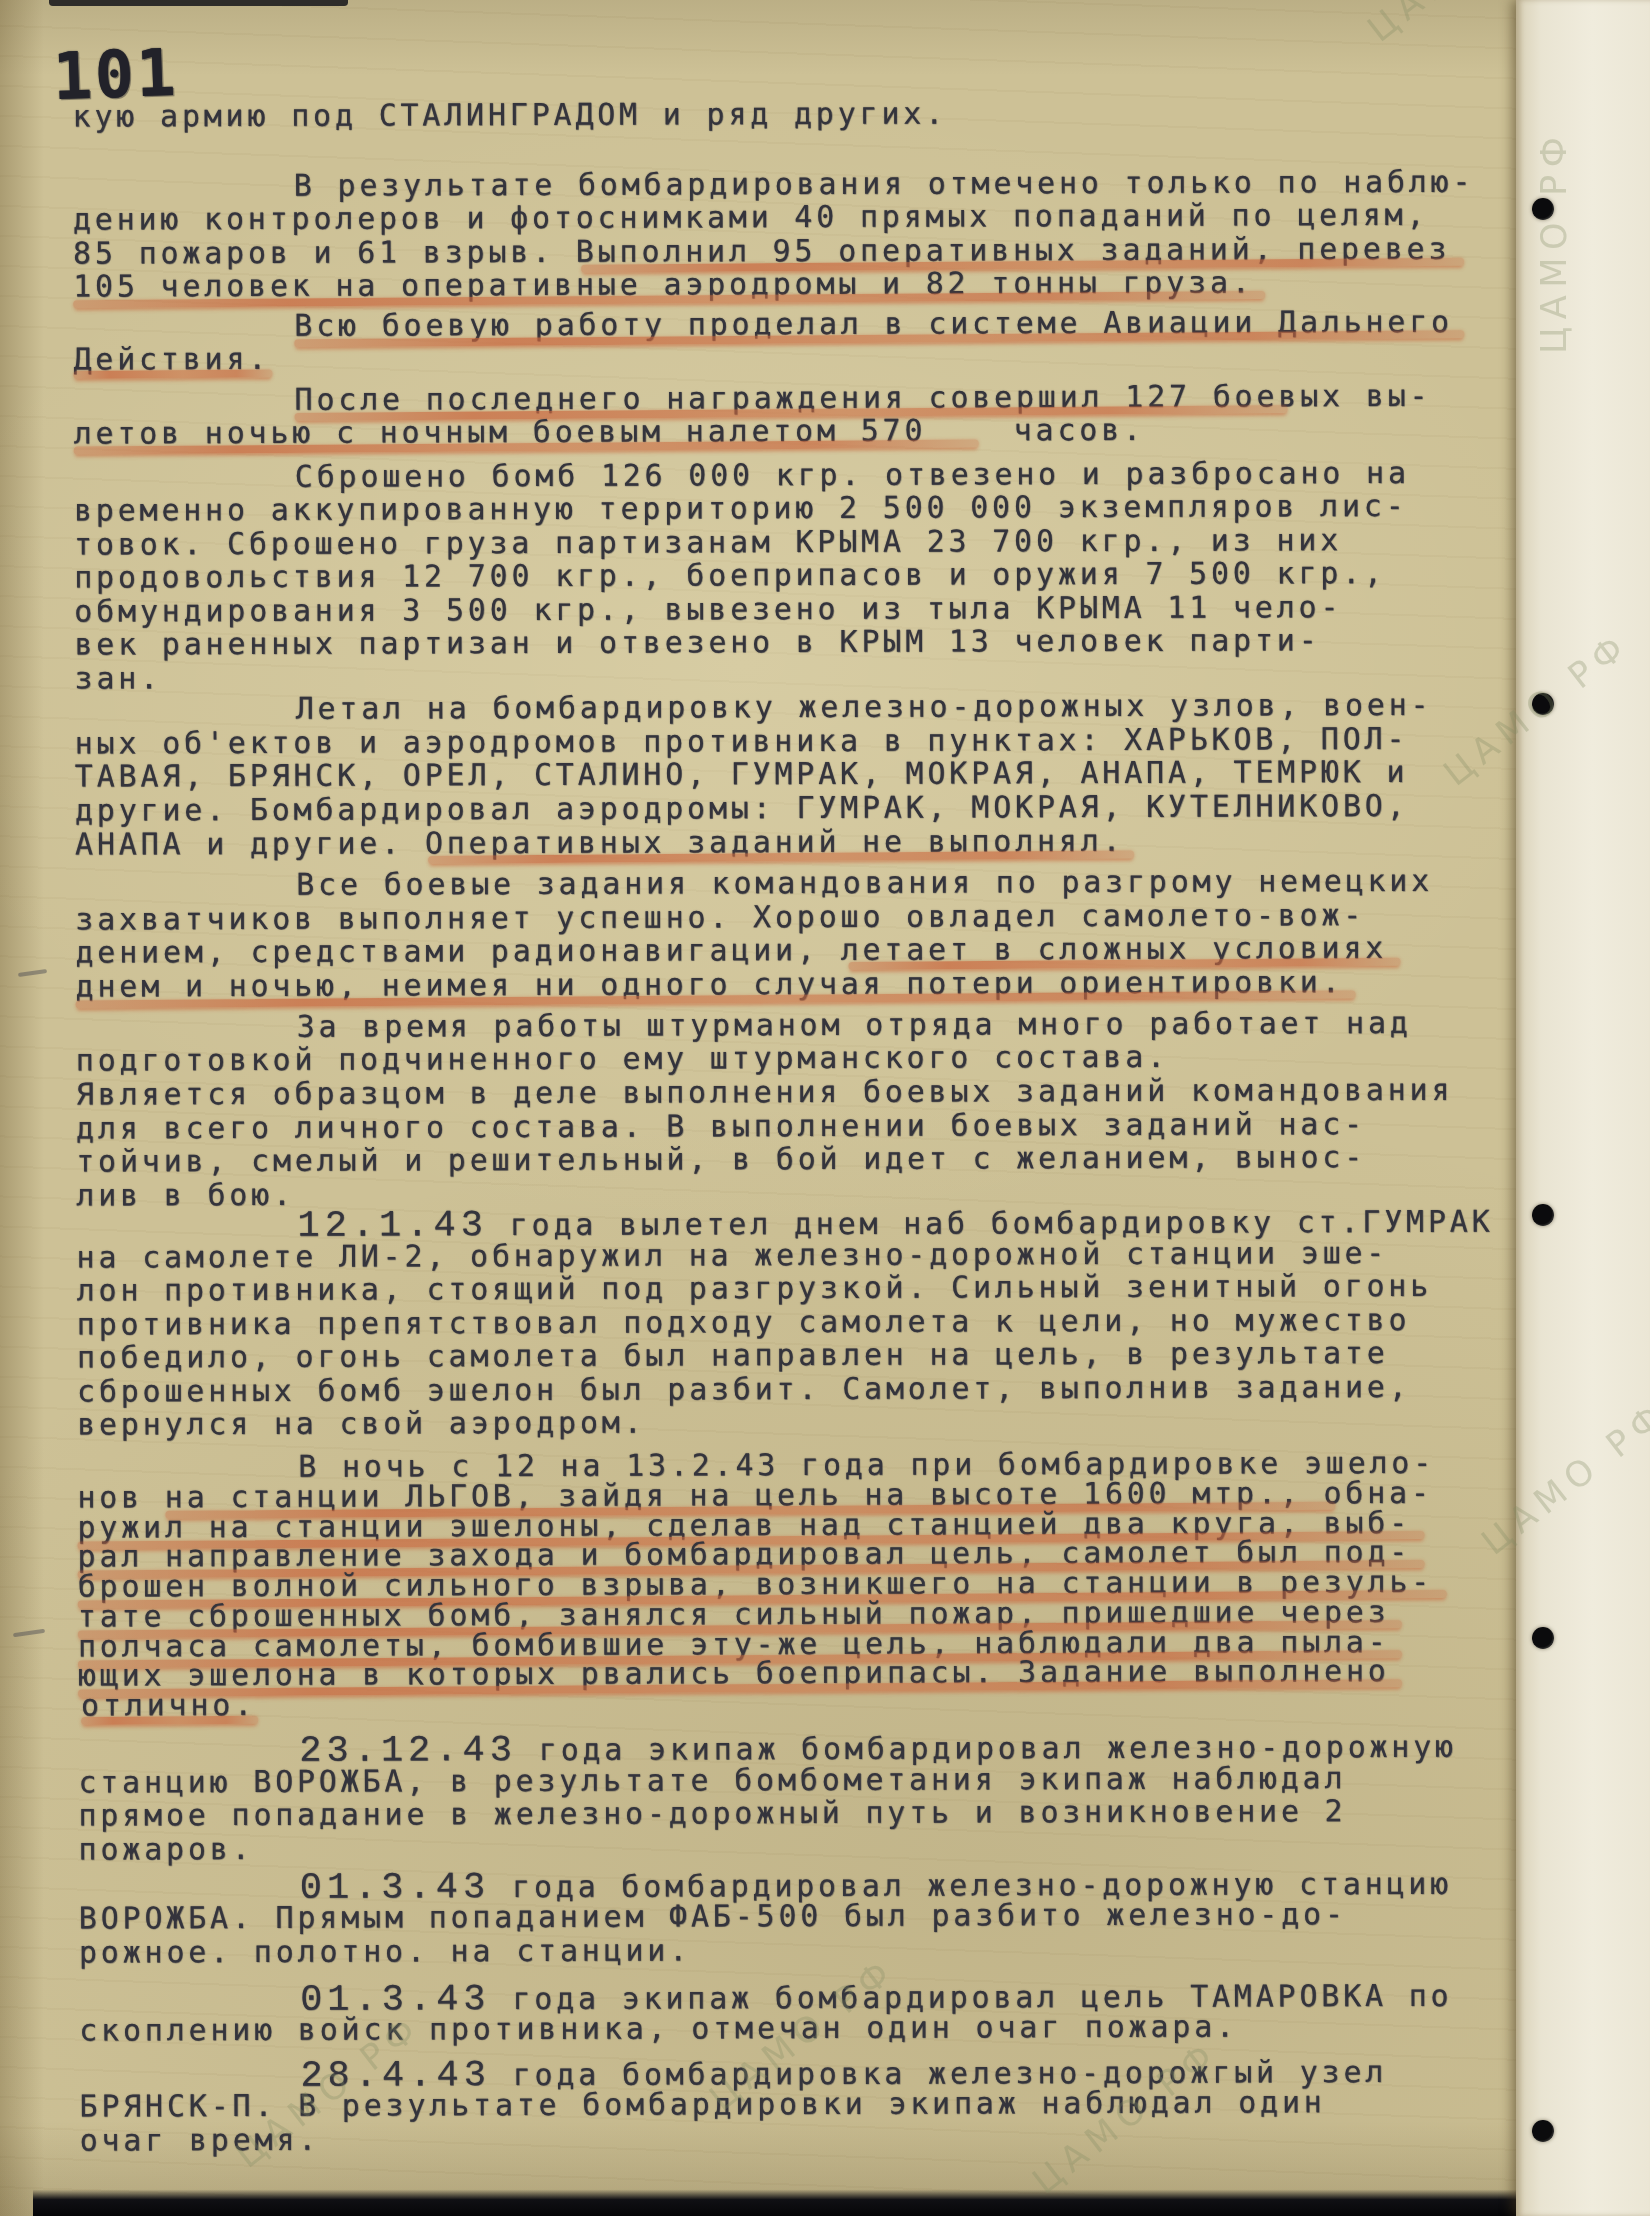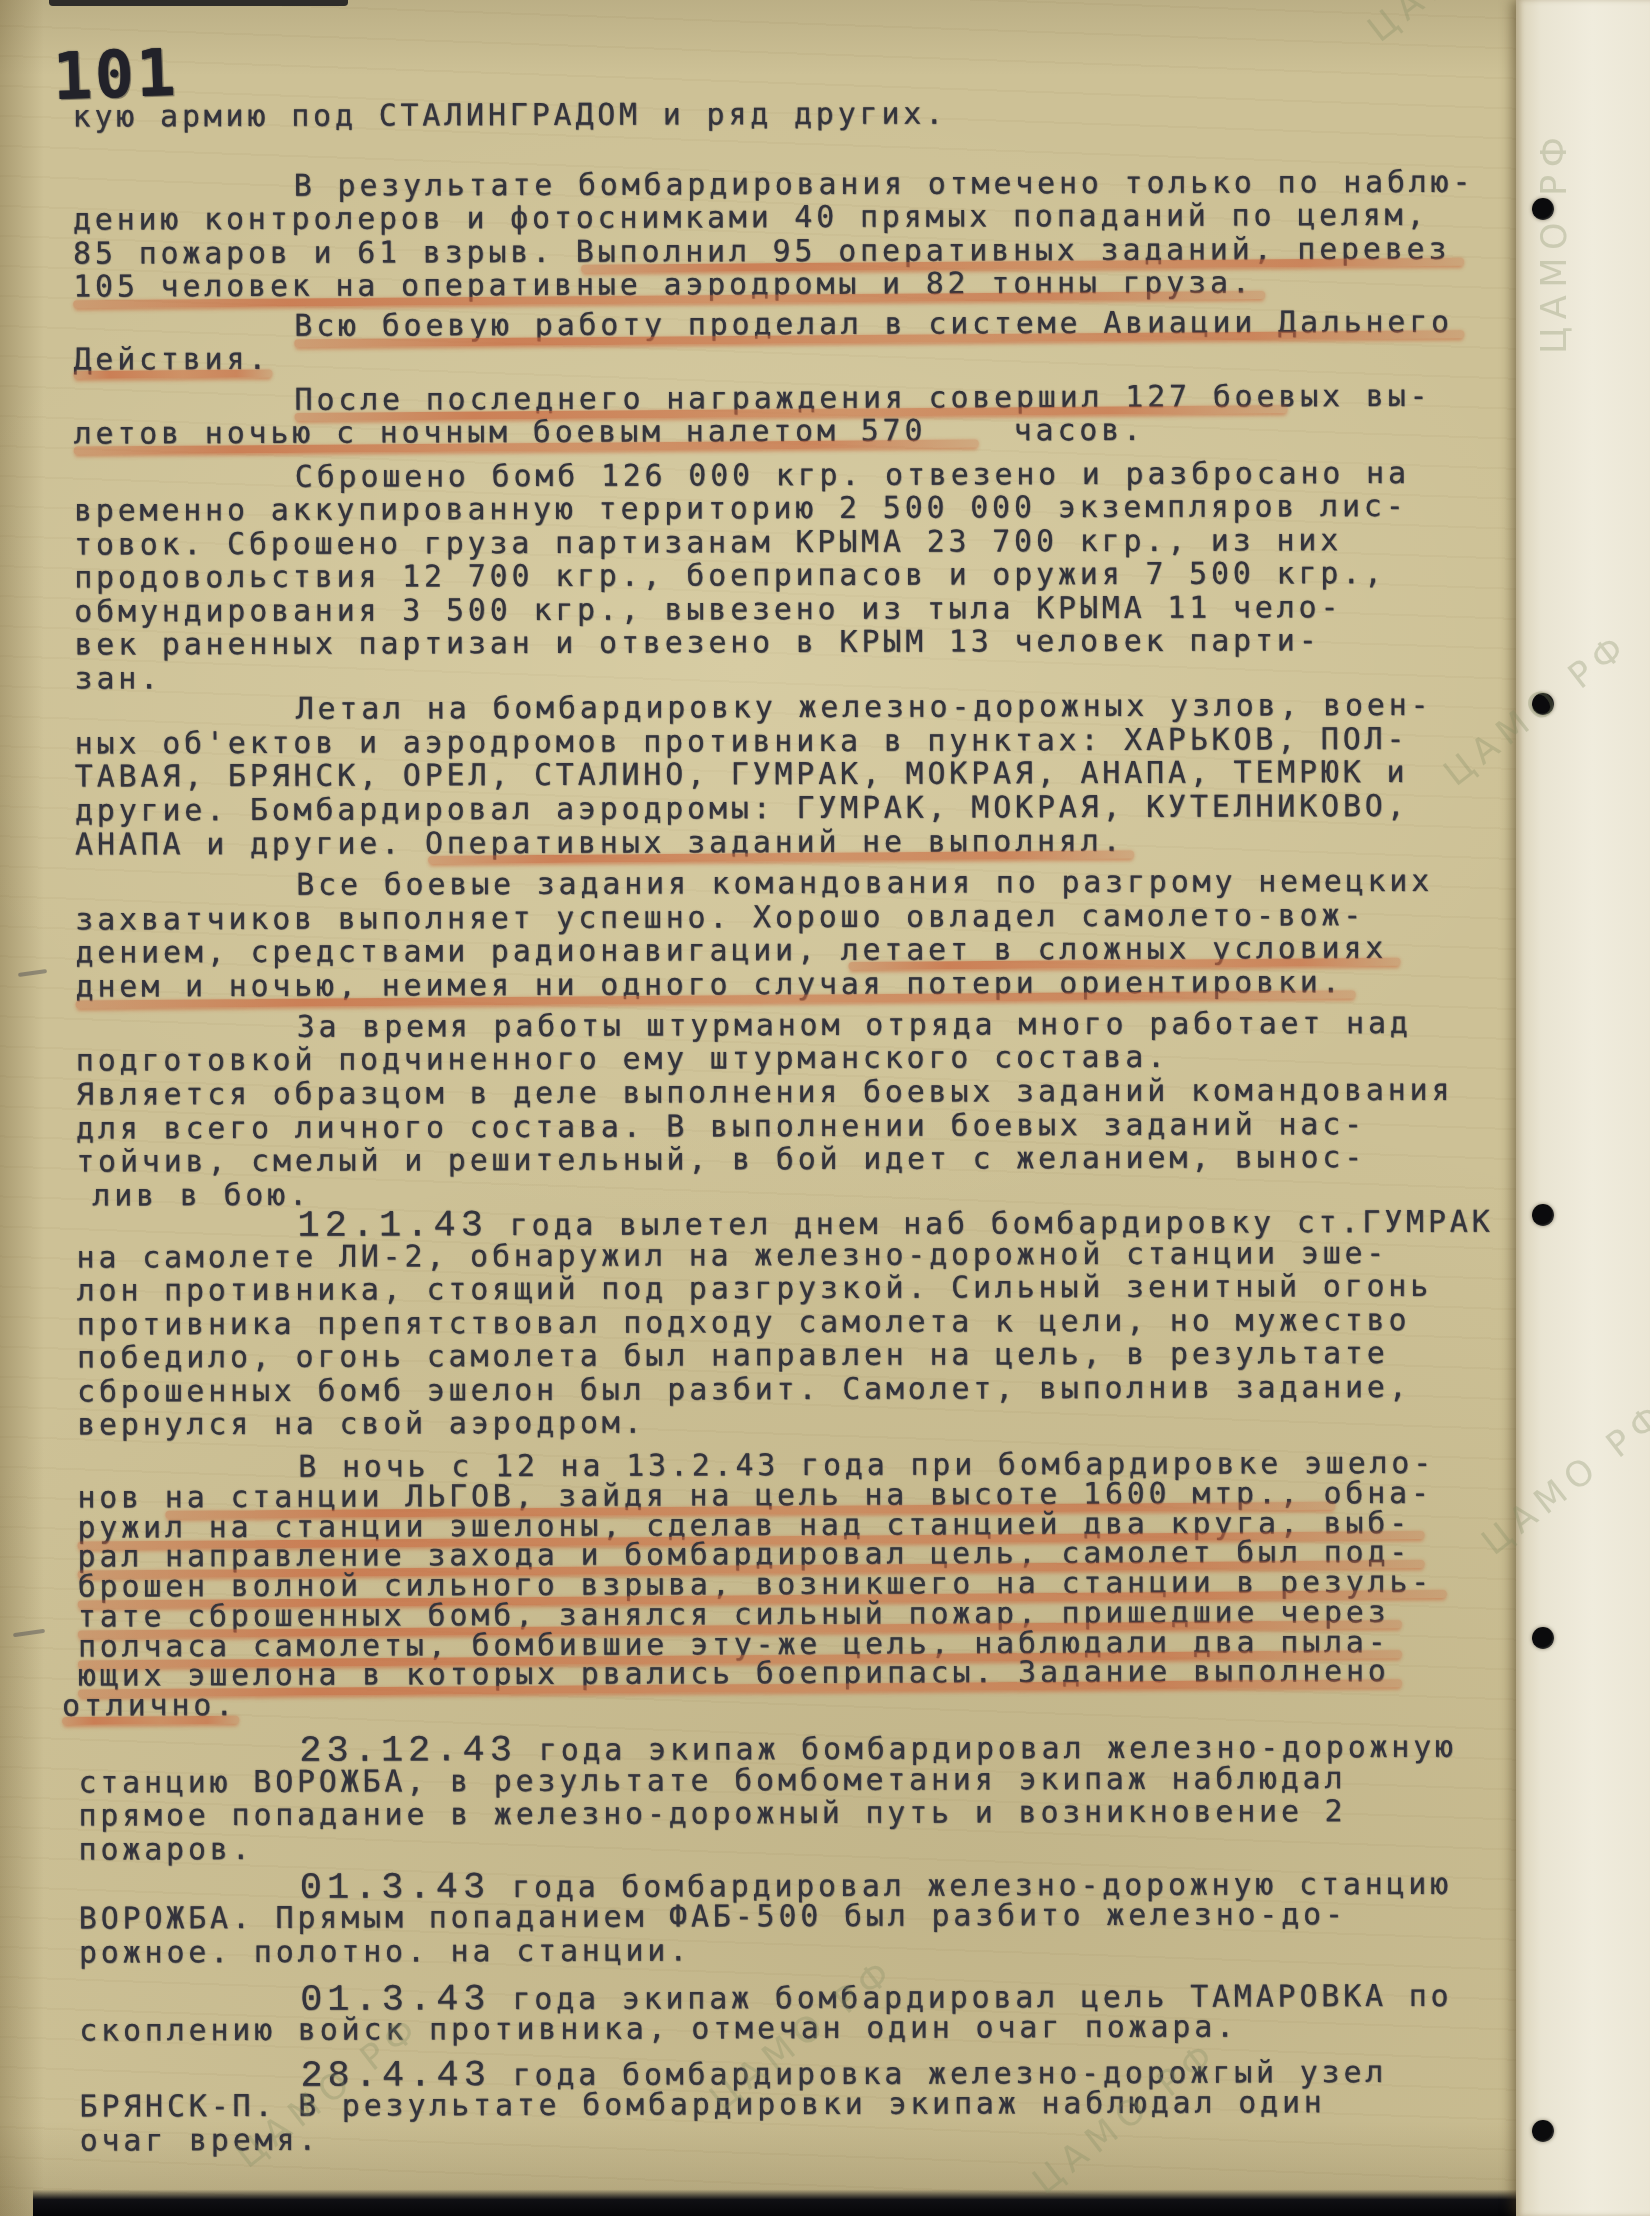--- a/index.html
+++ b/index.html
@@ -104,37 +104,37 @@
       <div class="line" style="top: 824px; left: 76px;">АНАПА и другие. Оперативных заданий не выполнял.<div class="underline" style="left: 353px; width: 706px;"></div></div>
       <div class="line" style="top: 865px; left: 297px;">Все боевые задания командования по разгрому немецких</div>
       <div class="line" style="top: 899px; left: 76px;">захватчиков выполняет успешно. Хорошо овладел самолето-вож-</div>
       <div class="line" style="top: 932px; left: 76px;">дением, средствами радионавигации, летает в сложных условиях<div class="underline" style="left: 773px; width: 552px;"></div></div>
       <div class="line" style="top: 966px; left: 76px;">днем и ночью, неимея ни одного случая потери ориентировки.<div class="underline" style="left: 0px; width: 1280px;"></div></div>
       <div class="line" style="top: 1007px; left: 297px;">За время работы штурманом отряда много работает над</div>
       <div class="line" style="top: 1040px; left: 76px;">подготовкой подчиненного ему штурманского состава.</div>
       <div class="line" style="top: 1074px; left: 76px;">Является образцом в деле выполнения боевых заданий командования</div>
       <div class="line" style="top: 1108px; left: 76px;">для всего личного состава. В выполнении боевых заданий нас-</div>
       <div class="line" style="top: 1141px; left: 76px;">тойчив, смелый и решительный, в бой идет с желанием, вынос-</div>
-      <div class="line" style="top: 1175px; left: 92px;">лив в бою.</div>
+      <div class="line" style="top: 1175px; left: 76px;">лив в бою.</div>
       <div class="line" style="top: 1203px; left: 297px;"><span class="date">12.1.43</span> года вылетел днем наб бомбардировку ст.ГУМРАК</div>
       <div class="line" style="top: 1237px; left: 76px;">на самолете ЛИ-2, обнаружил на железно-дорожной станции эше-</div>
       <div class="line" style="top: 1270px; left: 76px;">лон противника, стоящий под разгрузкой. Сильный зенитный огонь</div>
       <div class="line" style="top: 1304px; left: 76px;">противника препятствовал подходу самолета к цели, но мужество</div>
       <div class="line" style="top: 1337px; left: 76px;">победило, огонь самолета был направлен на цель, в результате</div>
       <div class="line" style="top: 1371px; left: 76px;">сброшенных бомб эшелон был разбит. Самолет, выполнив задание,</div>
       <div class="line" style="top: 1404px; left: 76px;">вернулся на свой аэродром.</div>
       <div class="line" style="top: 1447px; left: 297px;">В ночь с 12 на 13.2.43 года при бомбардировке эшело-</div>
       <div class="line" style="top: 1477px; left: 76px;">нов на станции ЛЬГОВ, зайдя на цель на высоте 1600 мтр., обна-<div class="underline" style="left: 88px; width: 1170px;"></div></div>
       <div class="line" style="top: 1507px; left: 76px;">ружил на станции эшелоны, сделав над станцией два круга, выб-<div class="underline" style="left: 0px; width: 1347px;"></div></div>
       <div class="line" style="top: 1536px; left: 76px;">рал направление захода и бомбардировал цель, самолет был под-<div class="underline" style="left: 0px; width: 1347px;"></div></div>
       <div class="line" style="top: 1566px; left: 76px;">брошен волной сильного взрыва, возникшего на станции в резуль-<div class="underline" style="left: 0px; width: 1369px;"></div></div>
       <div class="line" style="top: 1596px; left: 76px;">тате сброшенных бомб, занялся сильный пожар, пришедшие через<div class="underline" style="left: 0px; width: 1324px;"></div></div>
       <div class="line" style="top: 1626px; left: 76px;">полчаса самолеты, бомбившие эту-же цель, наблюдали два пыла-<div class="underline" style="left: 0px; width: 1324px;"></div></div>
       <div class="line" style="top: 1655px; left: 76px;">ющих эшелона в которых рвались боеприпасы. Задание выполнено<div class="underline" style="left: 0px; width: 1324px;"></div></div>
-      <div class="line" style="top: 1685px; left: 60px;">отлично.<div class="underline" style="left: 0px; width: 177px;"></div></div>
+      <div class="line" style="top: 1685px; left: 79px;">отлично.<div class="underline" style="left: 0px; width: 177px;"></div></div>
       <div class="line" style="top: 1728px; left: 297px;"><span class="date">23.12.43</span> года экипаж бомбардировал железно-дорожную</div>
       <div class="line" style="top: 1762px; left: 76px;">станцию ВОРОЖБА, в результате бомбометания экипаж наблюдал</div>
       <div class="line" style="top: 1795px; left: 76px;">прямое попадание в железно-дорожный путь и возникновение 2</div>
       <div class="line" style="top: 1829px; left: 76px;">пожаров.</div>
       <div class="line" style="top: 1865px; left: 297px;"><span class="date">01.3.43</span> года бомбардировал железно-дорожную станцию</div>
       <div class="line" style="top: 1898px; left: 76px;">ВОРОЖБА. Прямым попаданием ФАБ-500 был разбито железно-до-</div>
       <div class="line" style="top: 1932px; left: 76px;">рожное. полотно. на станции.</div>
       <div class="line" style="top: 1977px; left: 297px;"><span class="date">01.3.43</span> года экипаж бомбардировал цель ТАМАРОВКА по</div>
       <div class="line" style="top: 2010px; left: 76px;">скоплению войск противника, отмечан один очаг пожара.</div>
       <div class="line" style="top: 2053px; left: 297px;"><span class="date">28.4.43</span> года бомбардировка железно-дорожгый узел</div>

